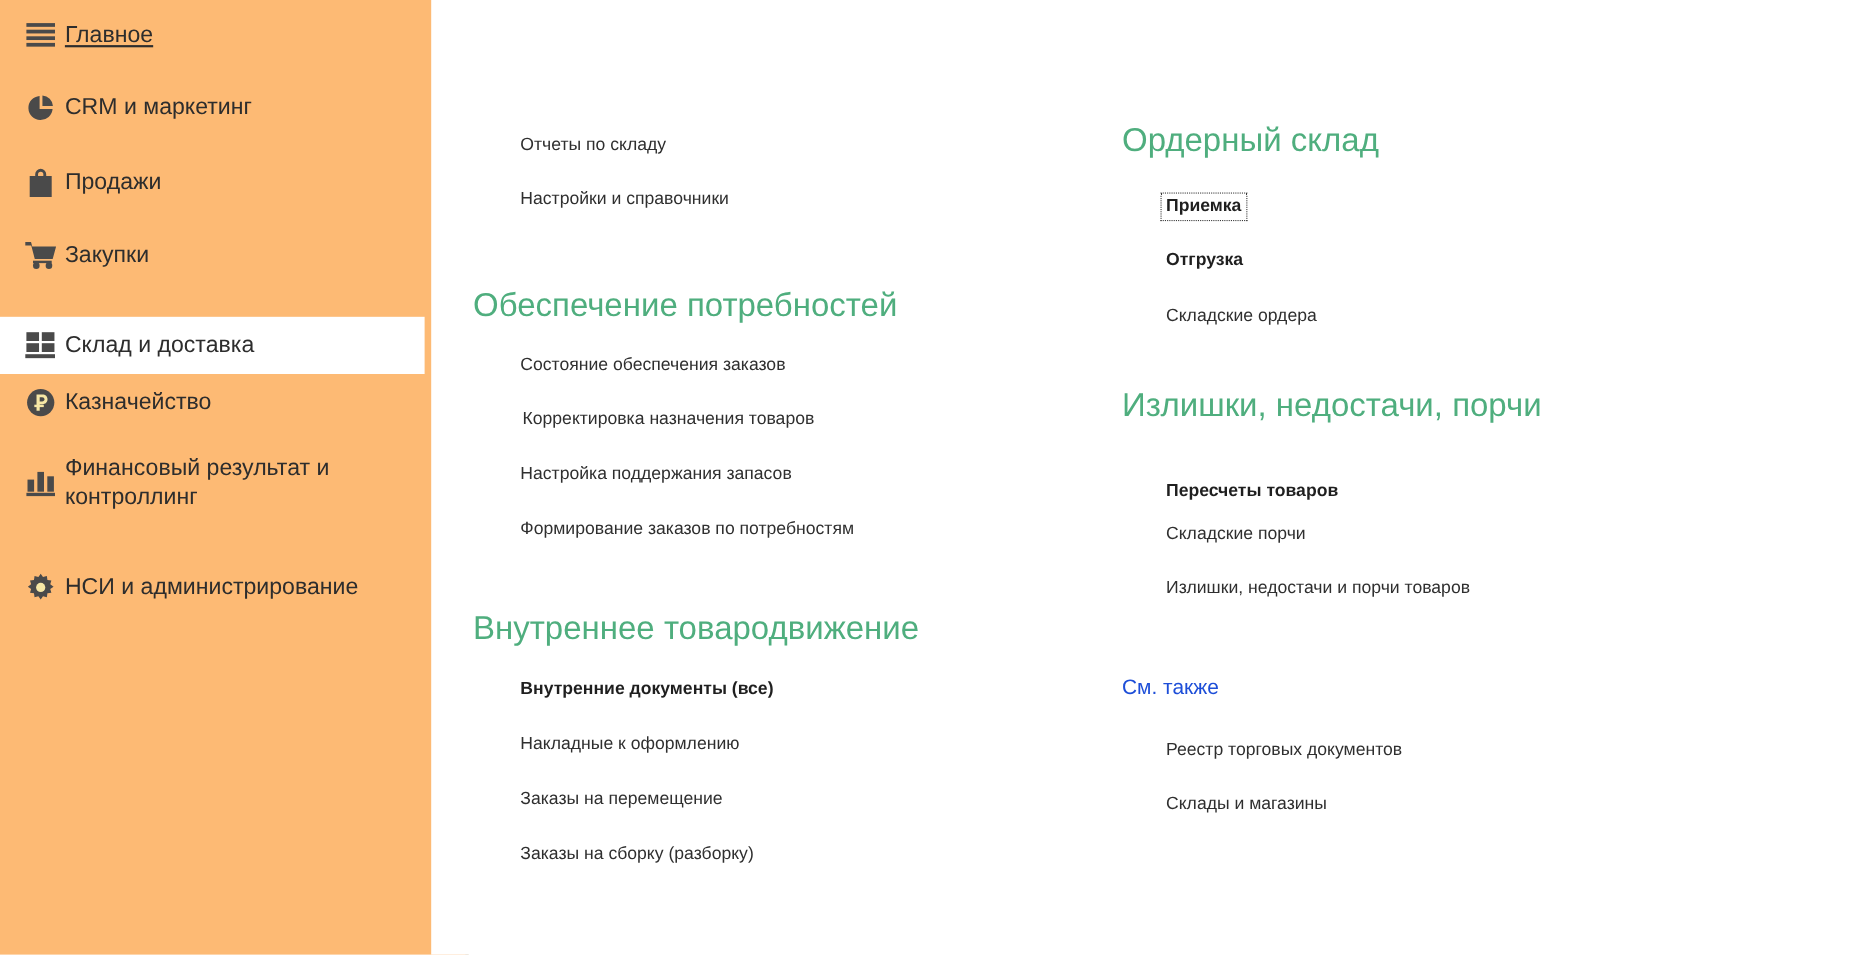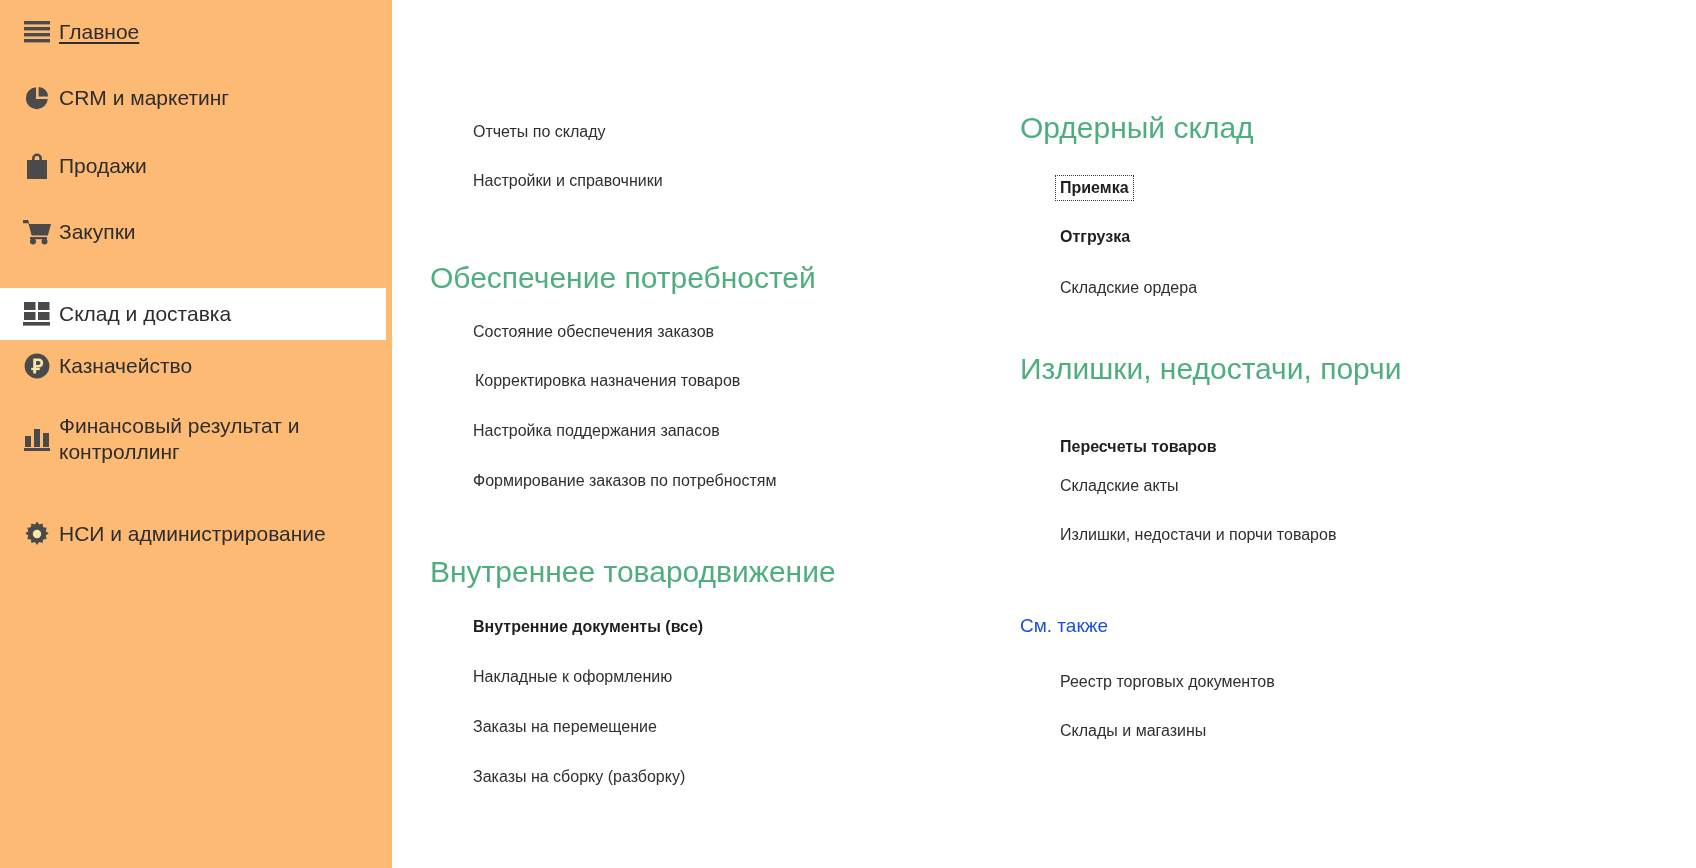--- a/index.html
+++ b/index.html
@@ -241,21 +241,21 @@
 
     <div class="group-head" style="top:113px;left:0px;">Ордерный склад</div>
 
     <div class="cmd bold focused" style="top:180px;left:40px;">Приемка</div>
     <div class="cmd bold" style="top:229px;left:40px;">Отгрузка</div>
     <div class="cmd" style="top:280px;left:40px;">Складские ордера</div>
 
     <div class="group-head" style="top:354px;left:0px;">Излишки, недостачи, порчи</div>
 
     <div class="cmd bold" style="top:427px;left:40px;margin-top:12px;">Пересчеты товаров</div>
-    <div class="cmd" style="top:478px;left:40px;">Складские акты</div>
+    <div class="cmd" style="top:478px;left:40px;">Складские порчи</div>
     <div class="cmd" style="top:527px;left:40px;">Излишки, недостачи и порчи товаров</div>
 
     <div class="plain-head" style="top:616px;left:0px;">См. также</div>
 
     <div class="cmd" style="top:674px;left:40px;">Реестр торговых документов</div>
     <div class="cmd" style="top:723px;left:40px;">Склады и магазины</div>
   </div>
 
 </div>
 

